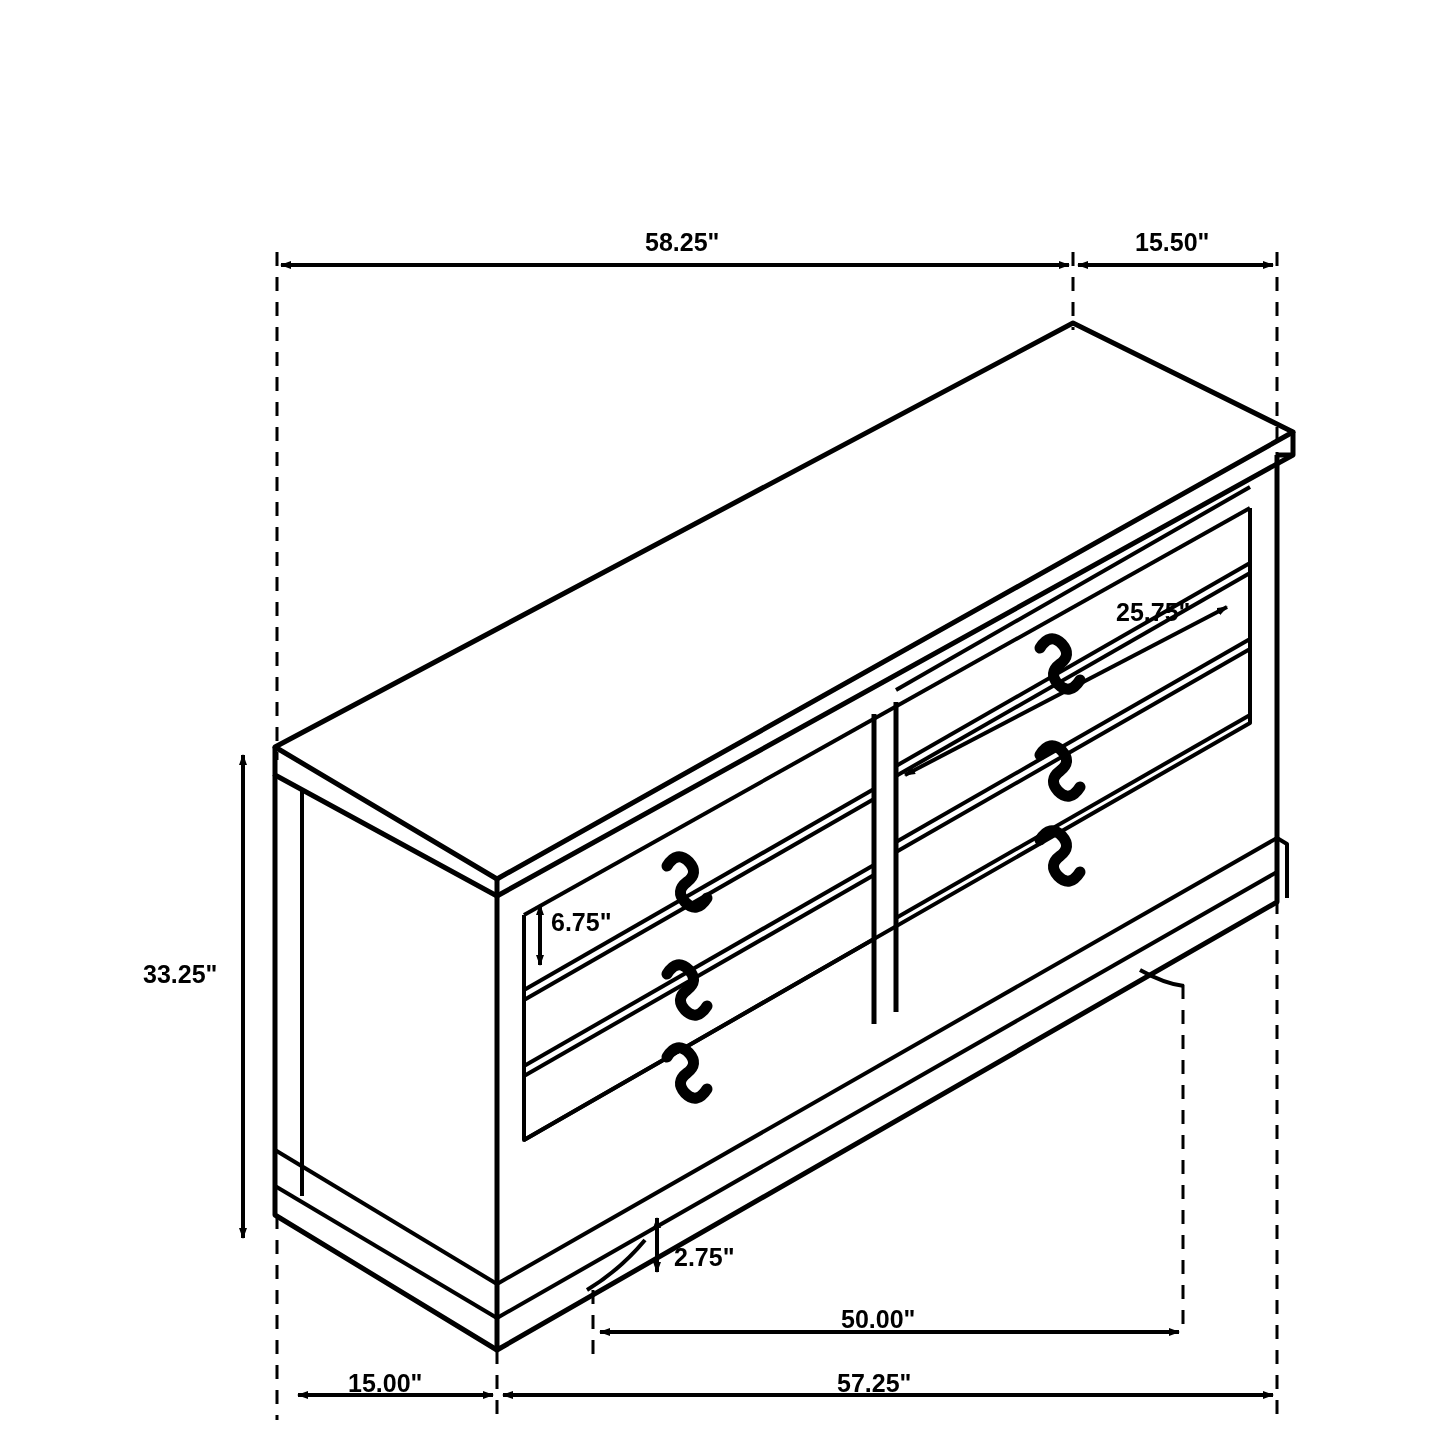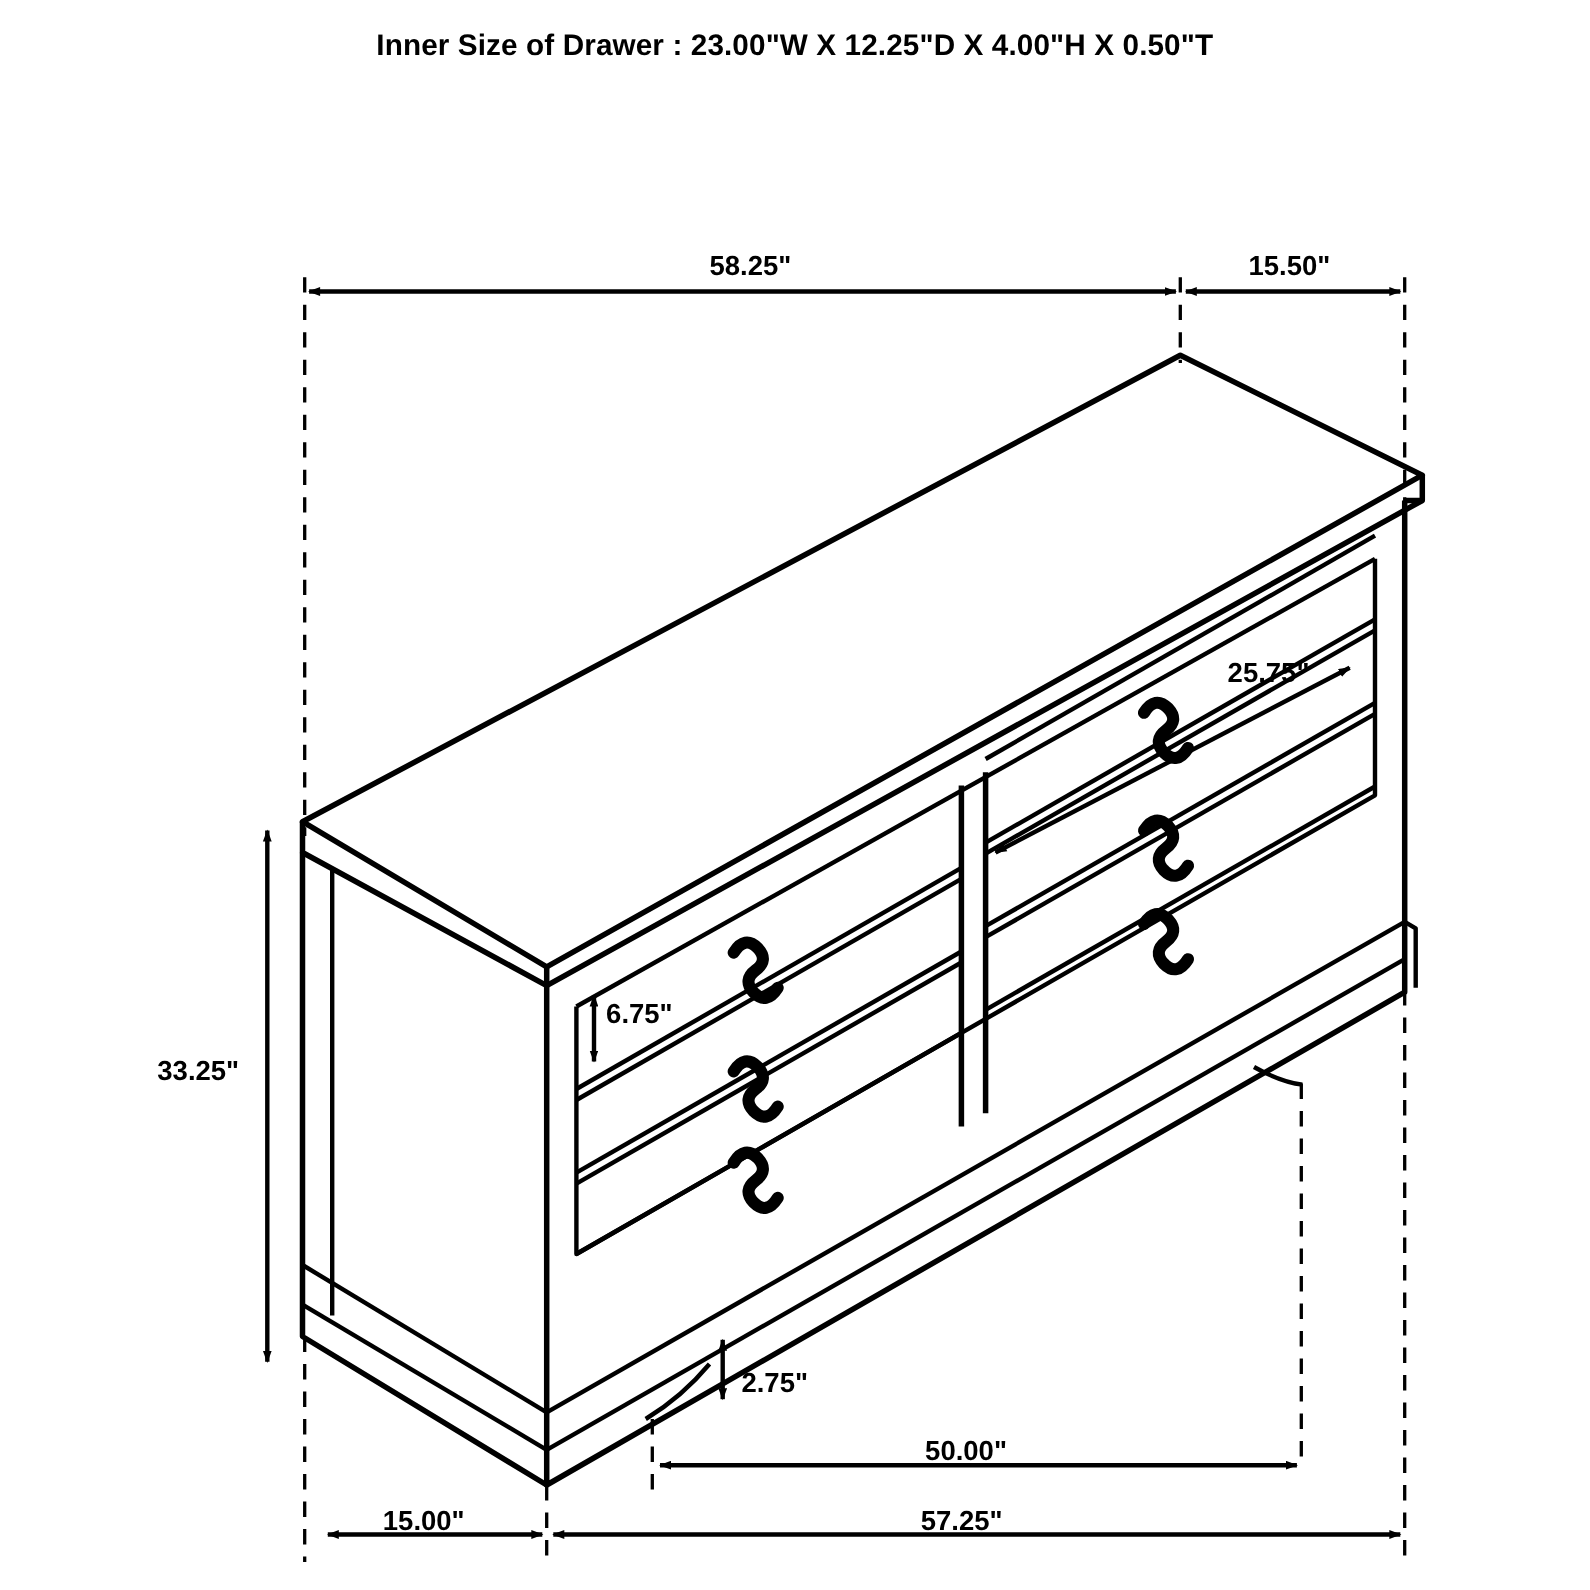--- a/index.html
+++ b/index.html
@@ -39,21 +39,20 @@
     font-weight: bold;
     color: #000000;
     white-space: nowrap;
   }
 </style>
 </head>
 <body>
 
 <div id="page">
 
-  <div id="title">Inner Size of Drawer : 23.00"W X 12.25"D X 4.00"H X 0.50"T</div>
 
   <svg id="diagram" width="1445" height="1445" viewBox="0 0 1445 1445">
     <defs>
       <marker id="arrEnd" markerWidth="12" markerHeight="12" refX="10" refY="4" orient="auto" markerUnits="userSpaceOnUse">
         <path d="M0,0 L11,4 L0,8 z" fill="#000"></path>
       </marker>
       <marker id="arrStart" markerWidth="12" markerHeight="12" refX="1" refY="4" orient="auto" markerUnits="userSpaceOnUse">
         <path d="M11,0 L0,4 L11,8 z" fill="#000"></path>
       </marker>
     </defs>

